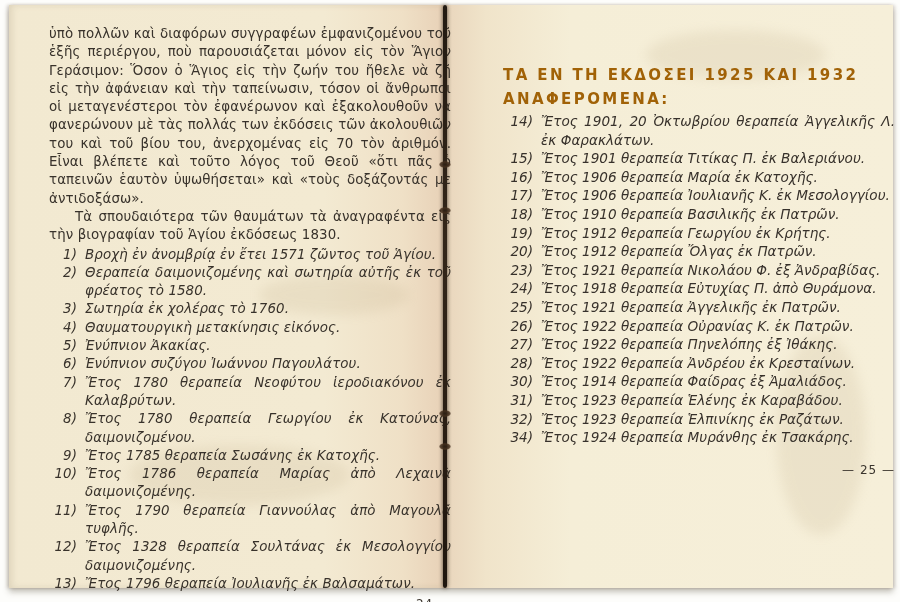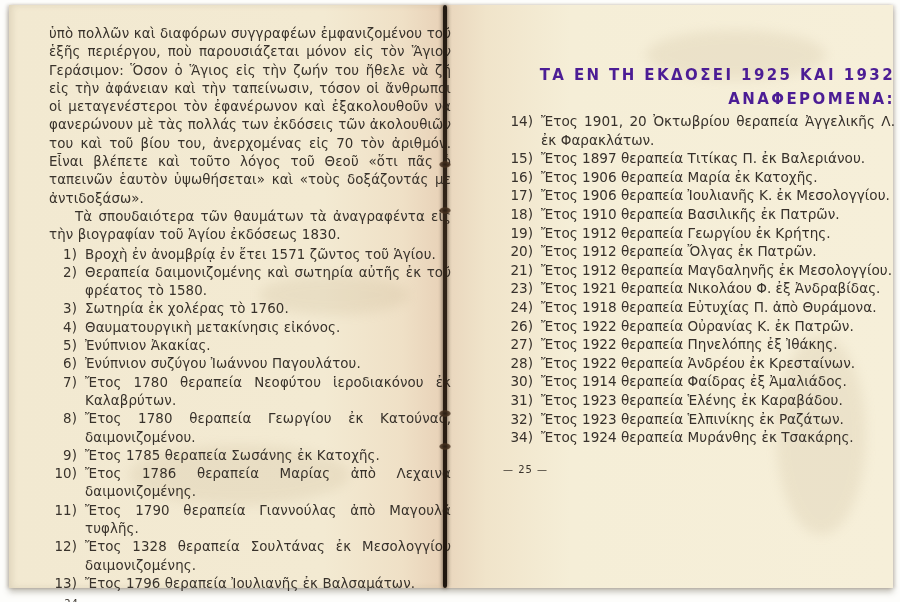--- a/index.html
+++ b/index.html
@@ -38,33 +38,33 @@
   }
   
   .lp-content{
     position:absolute;left:40px;top:20px;width:402px;
     color:#38322b;font-size:13.4px;line-height:18.3px;
     letter-spacing:.1px;
   }
   .lp-content p{margin:0;text-align:justify;}
   .lp-content p.indent{text-indent:26px;}
   .list{margin-top:1px;}
-  .item{display:flex;text-align:justify;}
+  .item{display:flex;text-align:justify;font-style:italic;}
   .item .num{flex:0 0 28px;text-align:right;padding-right:8px;white-space:nowrap;}
   .item .txt{flex:1;text-align:justify;}
   .pagenum{
-    text-align:left;margin-top:2px;color:#3a342d;font-size:10px;letter-spacing:1px;
+    text-align:right;margin-top:2px;color:#3a342d;font-size:12px;letter-spacing:1px;
   }
   
   .rp-content{
     position:absolute;left:494px;top:58px;width:392px;
     color:#37312b;font-size:13.6px;line-height:18.6px;
   }
   .rp-heading{
-    text-align:right;font-weight:bold;color:#4c1d95;
+    text-align:left;font-weight:bold;color:#a16207;
     font-size:15px;line-height:24px;letter-spacing:2.4px;
   }
   .rp-content .list .item{text-align:left;}
   .rp-content .item .num{flex:0 0 30px;}
   .rp-pagenum{margin-top:14px;}
   
   .ghost{position:absolute;border-radius:50%;filter:blur(6px);opacity:.16;background:#b9a47e;}
   .g1{left:250px;top:270px;width:150px;height:40px;}
   .g2{left:120px;top:440px;width:220px;height:60px;}
   .g3{left:640px;top:30px;width:180px;height:50px;}
@@ -165,21 +165,21 @@
     </div>
     <div class="list">
 
         <div class="item">
           <span class="num">14)</span>
           <span class="txt">Ἔτος 1901, 20 Ὀκτωβρίου θεραπεία Ἀγγελικῆς Λ. ἐκ Φαρακλάτων.</span>
         </div>
 
         <div class="item">
           <span class="num">15)</span>
-          <span class="txt">Ἔτος 1897 θεραπεία Τιτίκας Π. ἐκ Βαλεριάνου.</span>
+          <span class="txt">Ἔτος 1901 θεραπεία Τιτίκας Π. ἐκ Βαλεριάνου.</span>
         </div>
 
         <div class="item">
           <span class="num">16)</span>
           <span class="txt">Ἔτος 1906 θεραπεία Μαρία ἐκ Κατοχῆς.</span>
         </div>
 
         <div class="item">
           <span class="num">17)</span>
           <span class="txt">Ἔτος 1906 θεραπεία Ἰουλιανῆς Κ. ἐκ Μεσολογγίου.</span>
@@ -193,36 +193,36 @@
         <div class="item">
           <span class="num">19)</span>
           <span class="txt">Ἔτος 1912 θεραπεία Γεωργίου ἐκ Κρήτης.</span>
         </div>
 
         <div class="item">
           <span class="num">20)</span>
           <span class="txt">Ἔτος 1912 θεραπεία Ὄλγας ἐκ Πατρῶν.</span>
         </div>
 
-        <div class="item">
-          <span class="num">21)</span>
-          <span class="txt">Ἔτος 1912 θεραπεία Μαγδαληνῆς ἐκ Μεσολογγίου.</span>
-        </div>
 
 
         <div class="item">
           <span class="num">23)</span>
           <span class="txt">Ἔτος 1921 θεραπεία Νικολάου Φ. ἐξ Ἀνδραβίδας.</span>
         </div>
 
         <div class="item">
           <span class="num">24)</span>
           <span class="txt">Ἔτος 1918 θεραπεία Εὐτυχίας Π. ἀπὸ Θυράμονα.</span>
         </div>
 
+        <div class="item">
+          <span class="num">25)</span>
+          <span class="txt">Ἔτος 1921 θεραπεία Ἀγγελικῆς ἐκ Πατρῶν.</span>
+        </div>
 
         <div class="item">
           <span class="num">26)</span>
           <span class="txt">Ἔτος 1922 θεραπεία Οὐρανίας Κ. ἐκ Πατρῶν.</span>
         </div>
 
         <div class="item">
           <span class="num">27)</span>
           <span class="txt">Ἔτος 1922 θεραπεία Πηνελόπης ἐξ Ἰθάκης.</span>
         </div>

